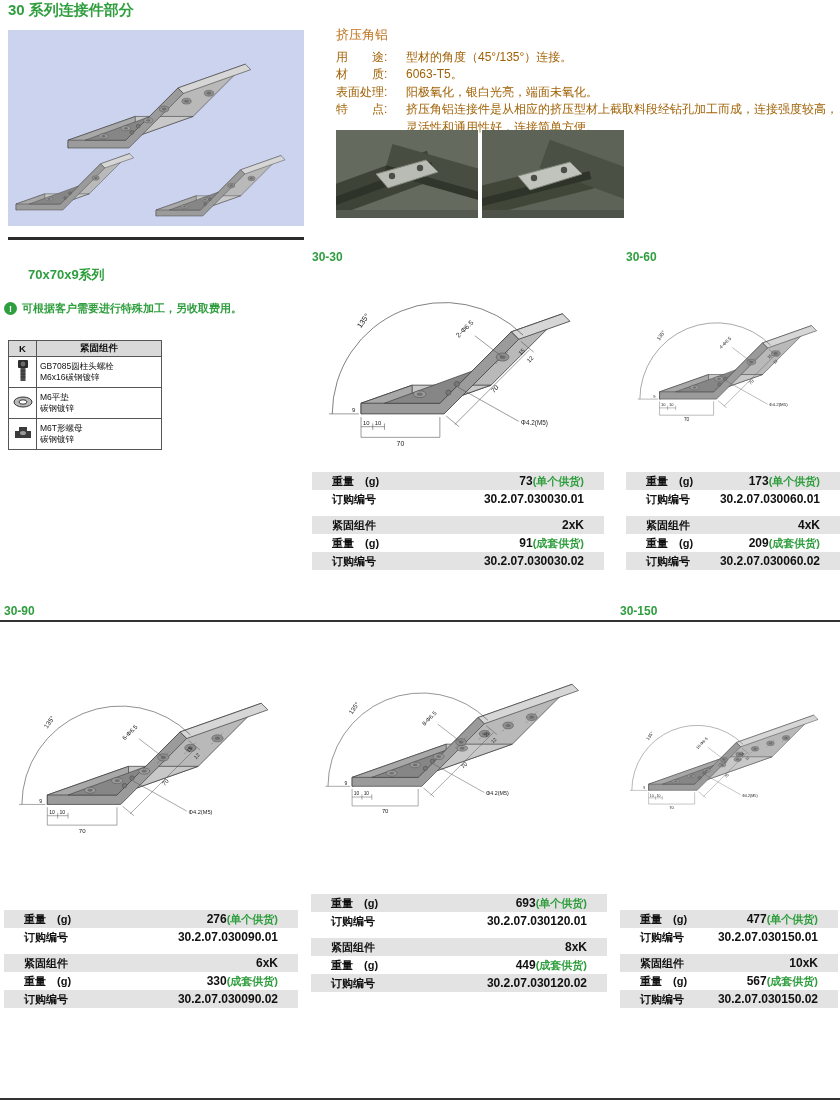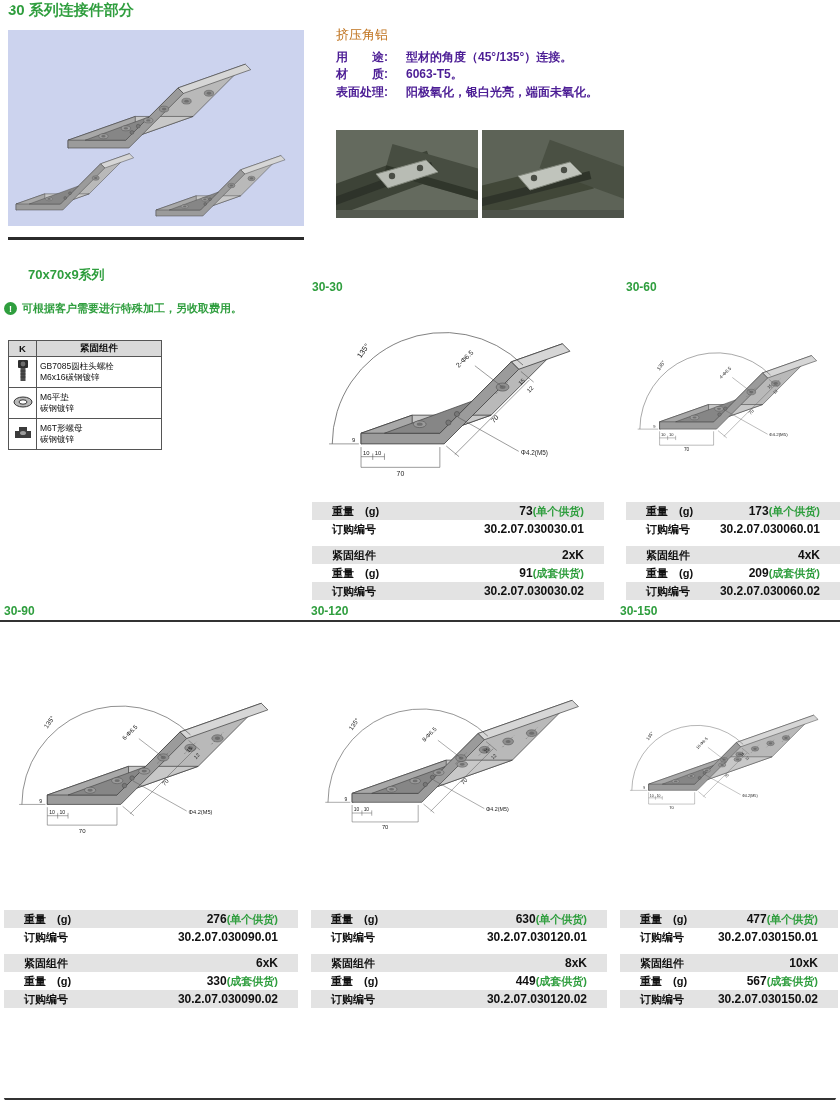--- a/index.html
+++ b/index.html
@@ -1,47 +1,47 @@
 <!DOCTYPE html>
 <html><head>
 <meta charset="utf-8">
 <style>
   * { box-sizing: border-box; margin: 0; padding: 0; }
   body { font-family: "Liberation Sans", "DejaVu Sans", sans-serif; background: #fff; }
-  .page { position: relative; width: 840px; height: 1113px; background: #fff; overflow: hidden; border-radius: 29px; }
+  .page { position: relative; width: 840px; height: 1113px; background: #fff; overflow: hidden; }
 
   .page-title { position: absolute; left: 8px; top: 1px; font-size: 15px; font-weight: bold; color: #2f9e3e; }
 
   .hero { position: absolute; left: 8px; top: 30px; width: 296px; height: 196px; background: #ccd3ee; }
   .hero svg { display: block; }
   .hero-underline { position: absolute; left: 8px; top: 237px; width: 296px; height: 3px; background: #2b2b2b; }
 
   .info { position: absolute; left: 336px; top: 26px; width: 502px; }
   .info-title { color: #c0731e; font-weight: normal; font-size: 13px; margin-bottom: 5px; }
-  .spec-row { display: flex; font-size: 12px; line-height: 1.45; color: #4c1d95; font-weight: bold; }
+  .spec-row { display: flex; font-size: 12px; line-height: 1.45; color: #a16207; }
   .spec-label { width: 70px; flex: none; white-space: pre; }
   .spec-value { flex: 1; }
 
   .thumbs { position: absolute; left: 336px; top: 130px; display: flex; gap: 4px; }
   .thumbs svg { display: block; }
 
   .series-title { position: absolute; left: 4px; top: 266px; color: #2f9e3e; font-weight: bold; font-size: 13px; margin-left: 24px; }
   .note { position: absolute; left: 4px; top: 301px; display: flex; gap: 5px; align-items: center; color: #2f9e3e; font-size: 11px; font-weight: bold; }
   .note-icon { width: 13px; height: 13px; border-radius: 50%; background: #2f9e3e; color: #fff; font-size: 9px; font-weight: bold; display: flex; align-items: center; justify-content: center; flex: none; }
 
   table.ftable { position: absolute; left: 8px; top: 340px; width: 154px; border-collapse: collapse; font-size: 8.5px; color: #111; }
   table.ftable th, table.ftable td { border: 1px solid #555; padding: 1px 3px; }
   table.ftable th { background: #d9d9d9; font-size: 9.5px; height: 14px; }
   table.ftable th.k { width: 28px; }
   table.ftable td.ic { text-align: center; vertical-align: middle; }
   table.ftable td.tx div { line-height: 1.35; }
   table.ftable tr.r { height: 31px; }
 
   .products-row { position: absolute; display: flex; align-items: flex-start; }
-  #top-products { left: 312px; top: 280px; width: 528px; gap: 22px; }
+  #top-products { left: 312px; top: 250px; width: 528px; gap: 22px; }
   #bottom-products { left: 4px; top: 604px; width: 834px; gap: 13px; }
   #top-products .card:nth-child(1) { width: 292px; }
   #top-products .card:nth-child(2) { width: 214px; }
   #bottom-products .card:nth-child(1) { width: 294px; }
   #bottom-products .card:nth-child(2) { width: 296px; }
   #bottom-products .card:nth-child(3) { width: 218px; }
 
   .card .model { color: #2f9e3e; font-weight: bold; font-size: 12px; height: 16px; }
   .card svg.drawing { display: block; width: 100%; }
   #top-products svg.drawing { height: 202px; }
@@ -131,20 +131,24 @@
       <span class="spec-label">用　　途:</span>
       <span class="spec-value">型材的角度（45°/135°）连接。</span>
     </div>
     <div class="spec-row">
       <span class="spec-label">材　　质:</span>
       <span class="spec-value">6063-T5。</span>
     </div>
     <div class="spec-row">
       <span class="spec-label">表面处理:</span>
       <span class="spec-value">阳极氧化，银白光亮，端面未氧化。</span>
+    </div>
+    <div class="spec-row">
+      <span class="spec-label">特　　点:</span>
+      <span class="spec-value">挤压角铝连接件是从相应的挤压型材上截取料段经钻孔加工而成，连接强度较高，灵活性和通用性好，连接简单方便。</span>
     </div>
   </div>
 
   <div class="thumbs">
     <svg width="142" height="88" viewBox="0 0 142 88">
       <rect width="142" height="88" fill="#646a5e"></rect>
       <rect x="-30" y="42" width="130" height="30" fill="#3d4337" transform="rotate(-20 35 57)"></rect>
       <rect x="50" y="30" width="120" height="30" fill="#474d41" transform="rotate(16 110 45)"></rect>
       <rect x="-30" y="54" width="130" height="8" fill="#2e332a" transform="rotate(-20 35 57)"></rect>
       <rect x="50" y="52" width="120" height="8" fill="#30362b" transform="rotate(16 110 45)"></rect>
@@ -430,21 +434,20 @@
         <span class="val"><b>330</b><span class="green">(成套供货)</span></span>
       </div>
       <div class="row shade">
         <span class="lbl">订购编号</span>
         <span class="val">30.2.07.030090.02</span>
       </div>
     </div>
   </div>
 
   <div class="card">
-    <div class="model">30-120</div>
     <svg class="drawing" preserveAspectRatio="xMidYMid meet" viewBox="-46 -130 331.4 172">
           <polygon points="74,-10 141,-77 246.39999999999998,-114.19999999999999 179.39999999999998,-47.199999999999996" fill="#b9b9b9" stroke="#444" stroke-width="0.8" stroke-linejoin="round"></polygon>
           <polygon points="141,-77 148,-70 253.39999999999998,-107.19999999999999 246.39999999999998,-114.19999999999999" fill="#d6d6d6" stroke="#444" stroke-width="0.8" stroke-linejoin="round"></polygon>
           <polygon points="0,-10 74,-10 179.39999999999998,-47.199999999999996 105.39999999999999,-47.199999999999996" fill="#c8c8c8" stroke="#444" stroke-width="0.8" stroke-linejoin="round"></polygon>
           <polygon points="0,0 0,-10 105.39999999999999,-47.199999999999996 105.39999999999999,-37.199999999999996" fill="#a8a8a8" stroke="#444" stroke-width="0.8" stroke-linejoin="round"></polygon>
           <polygon points="0,0 78,0 148,-70 141,-77 74,-10 0,-10" fill="#9b9b9b" stroke="#444" stroke-width="0.8" stroke-linejoin="round"></polygon>
           <polygon points="22,-10 104,-40 74,-10" fill="#868686" stroke="#444" stroke-width="0.7" stroke-linejoin="round"></polygon>
           <line x1="115.652" y1="-43.127" x2="128.378" y2="-55.853" stroke="#555" stroke-width="0.55" stroke-dasharray="2,1.5"></line>
           <ellipse cx="122.015" cy="-49.49" rx="6" ry="3.8" fill="#8f8f8f" stroke="#555" stroke-width="0.6"></ellipse>
           <ellipse cx="122.015" cy="-49.49" rx="2.8" ry="1.8" fill="#6e6e6e"></ellipse>
@@ -487,21 +490,21 @@
           <text x="152" y="-57" font-size="5.5" fill="#222" text-anchor="middle" font-family="&quot;Liberation Sans&quot;,sans-serif" transform="rotate(-45 152 -57)">15</text>
           <text x="160" y="-50" font-size="5.5" fill="#222" text-anchor="middle" font-family="&quot;Liberation Sans&quot;,sans-serif" transform="rotate(-45 160 -50)">12</text>
           <line x1="148" y1="7" x2="91" y2="-25" stroke="#555" stroke-width="0.55" stroke-dasharray="none"></line>
           <text x="150" y="10" font-size="6" fill="#222" text-anchor="start" font-family="&quot;Liberation Sans&quot;,sans-serif" transform="">Φ4.2(M5)</text>
           <line x1="96.015" y1="-69.49000000000001" x2="122.015" y2="-49.49" stroke="#555" stroke-width="0.55" stroke-dasharray="none"></line>
           <text x="88.015" y="-74.49000000000001" font-size="6.5" fill="#222" text-anchor="middle" font-family="&quot;Liberation Sans&quot;,sans-serif" transform="rotate(-45 88.015 -74.49000000000001)">8-Φ6.5</text>
         </svg>
     <div class="spec-table">
       <div class="row shade">
         <span class="lbl">重量　(g)</span>
-        <span class="val"><b>630</b><span class="green">(单个供货)</span></span>
+        <span class="val"><b>693</b><span class="green">(单个供货)</span></span>
       </div>
       <div class="row">
         <span class="lbl">订购编号</span>
         <span class="val">30.2.07.030120.01</span>
       </div>
       <div class="gap"></div>
       <div class="row shade">
         <span class="lbl">紧固组件</span>
         <span class="val">8xK</span>
       </div>

